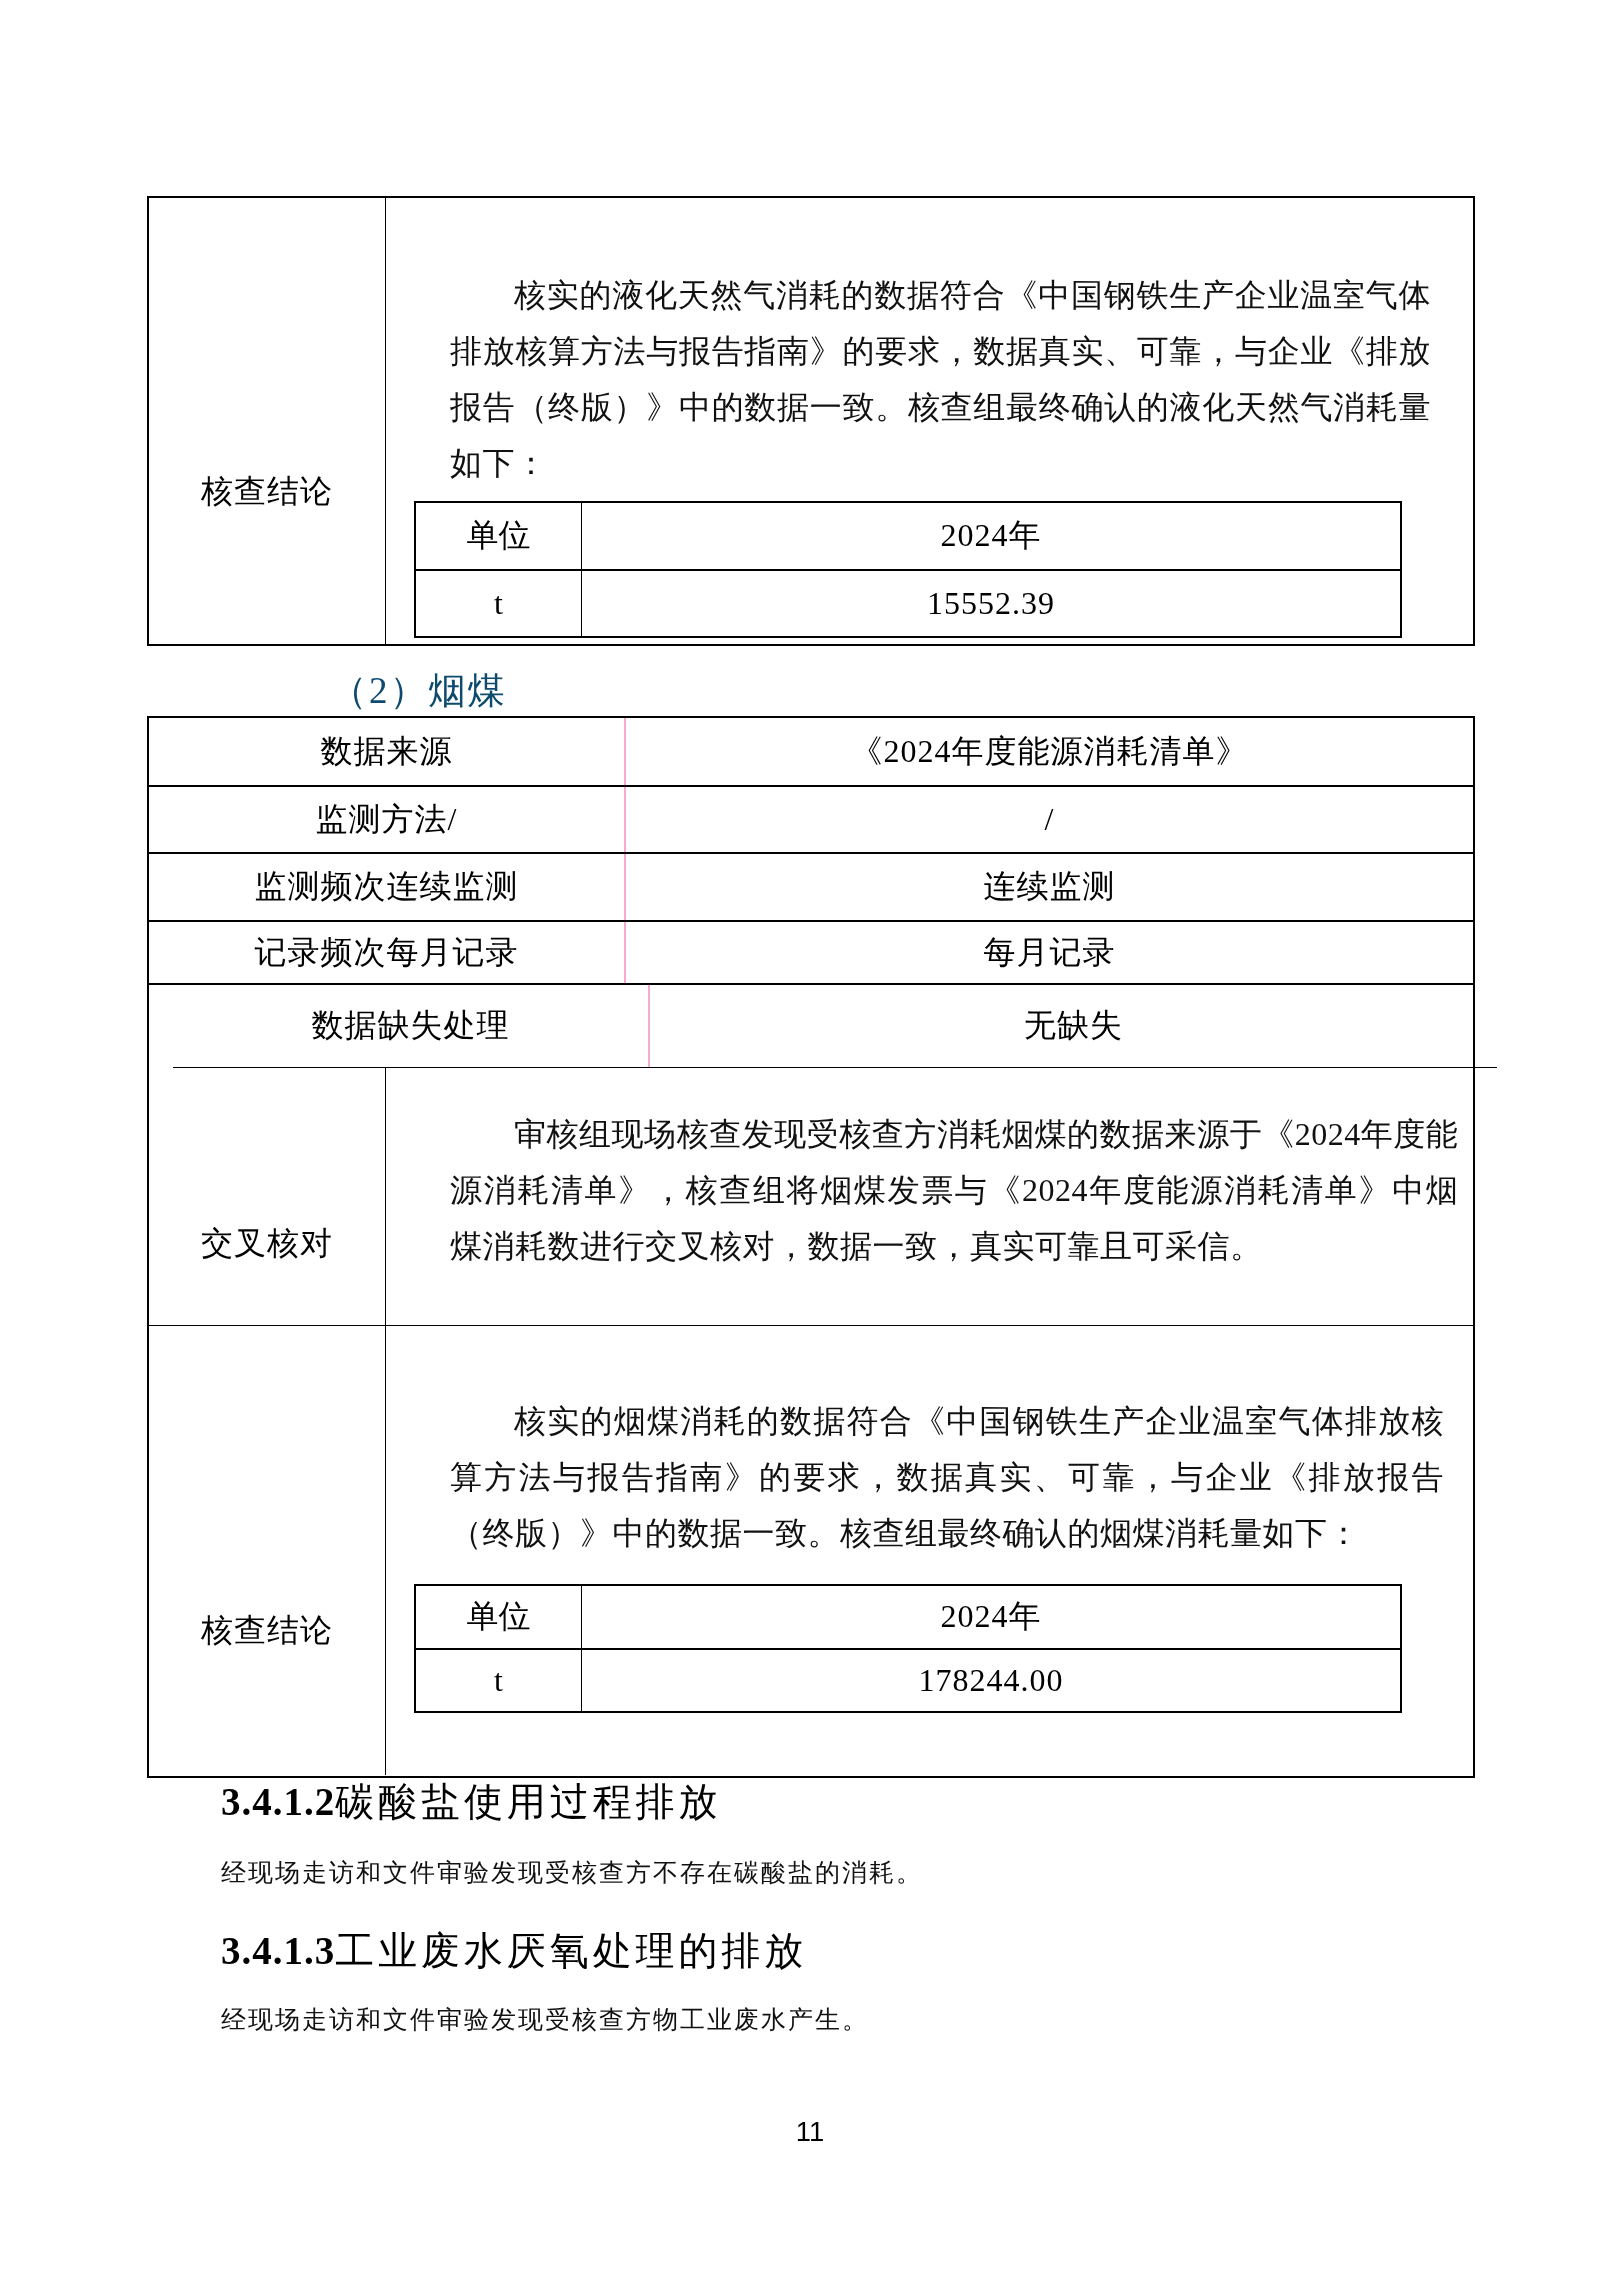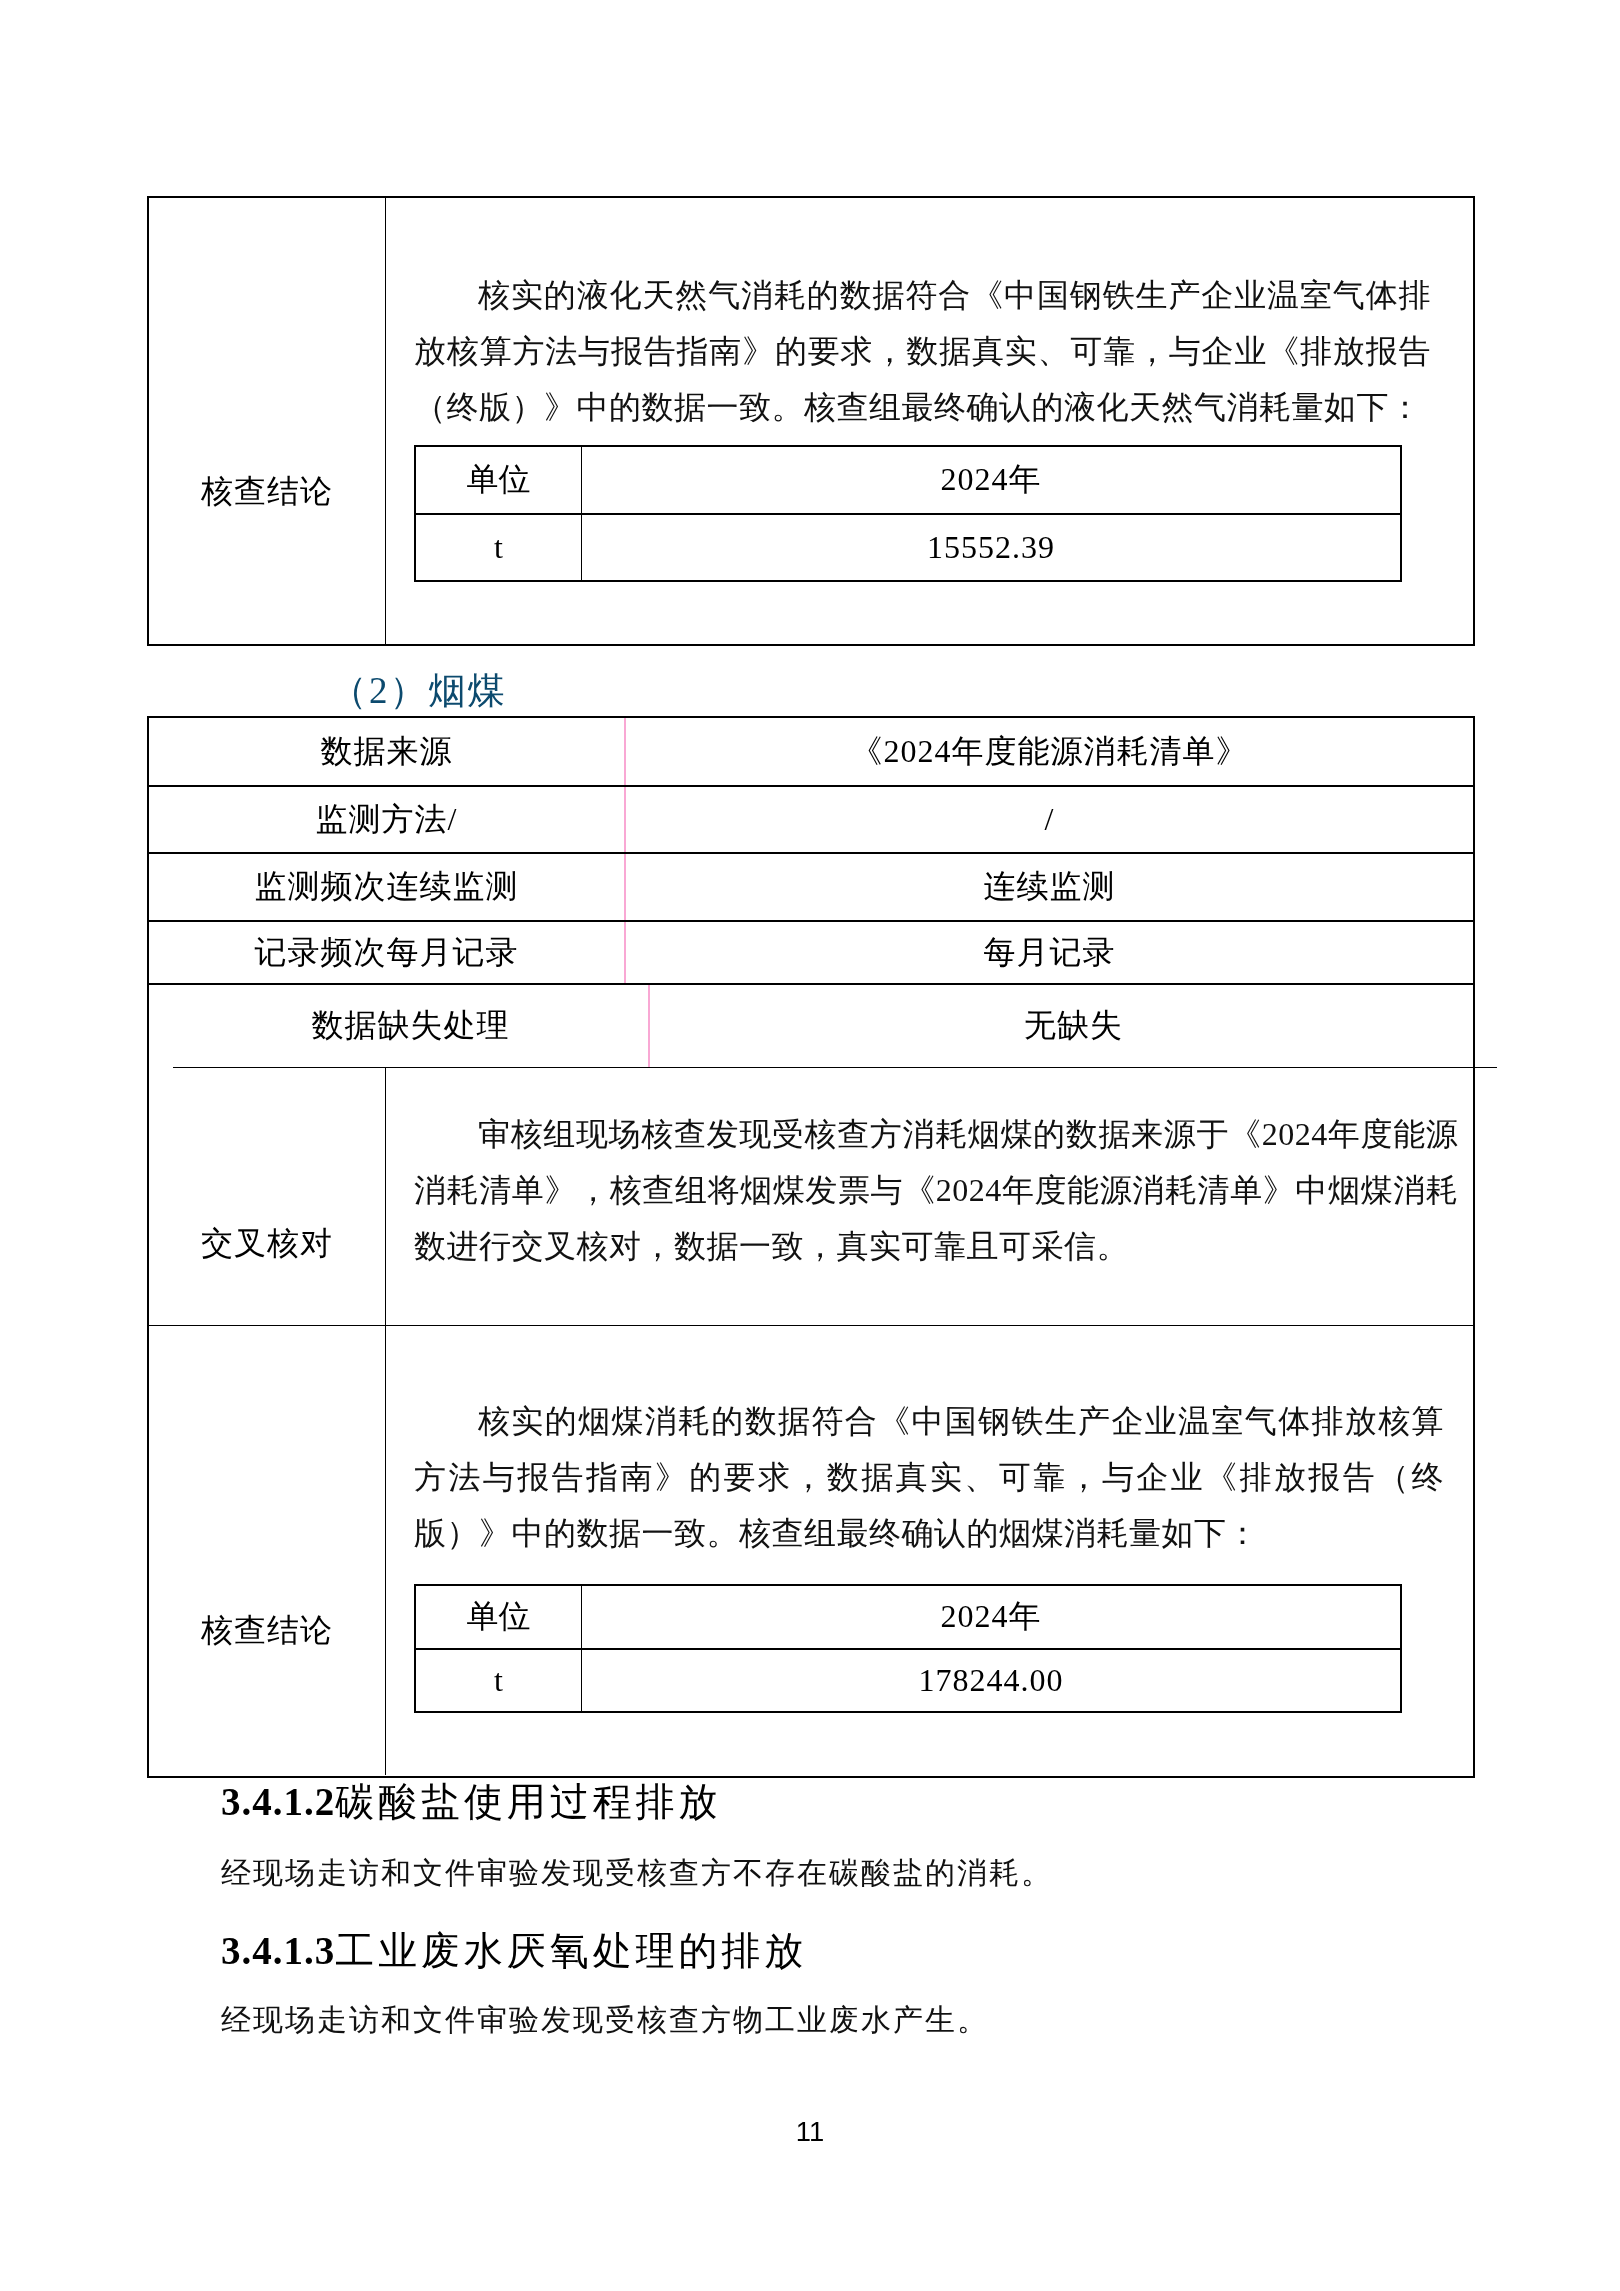--- a/index.html
+++ b/index.html
@@ -38,21 +38,21 @@
   
   .r-wide .lcell {
     flex: 0 0 237px; border-right: 1px solid #000;
     font-size: 32px; letter-spacing: 1px; text-align: center;
   }
   .r-wide .vcell { flex: 1 1 auto; }
 
   .para {
     font-size: 32px; line-height: 56px; letter-spacing: 0.5px;
     text-align: justify; text-justify: inter-ideograph;
-    text-indent: 2em; color: #111;
+    text-indent: 2em; color: #111; margin-left: 36px;
   }
 
   
   .inner-table { border: 2px solid #000; width: 988px; margin-left: 0; }
   .inner-table .irow { display: flex; }
   .inner-table .irow.first { border-bottom: 2px solid #000; }
   .inner-table .icell-u {
     flex: 0 0 166px; border-right: 1px solid #000;
     display: flex; align-items: center; justify-content: center;
     font-size: 32px;
@@ -64,21 +64,21 @@
   }
 
   
   .coal-heading {
     position: absolute; left: 330px; top: 666px;
     font-size: 37px; letter-spacing: 2px; color: #0c4a6e;
   }
   .sec-heading { position: absolute; left: 221px; font-size: 39px; line-height: 55px; white-space: nowrap; }
   .sec-heading .sec-num { font-weight: bold; letter-spacing: 1px; }
   .sec-heading .sec-title { font-weight: normal; letter-spacing: 3.9px; }
-  .body-line { position: absolute; left: 221px; font-size: 30px; line-height: 55px; letter-spacing: 2px; color: #111; white-space: nowrap; }
+  .body-line { position: absolute; left: 221px; font-size: 25px; line-height: 55px; letter-spacing: 2px; color: #111; white-space: nowrap; }
 
   .page-num {
     position: absolute; left: 0; top: 2104px; width: 100%;
     text-align: center; font-size: 27.4px; line-height: 55px;
     font-family: "Liberation Sans", "DejaVu Sans", sans-serif;
   }
 </style>
 </head>
 <body>
 

